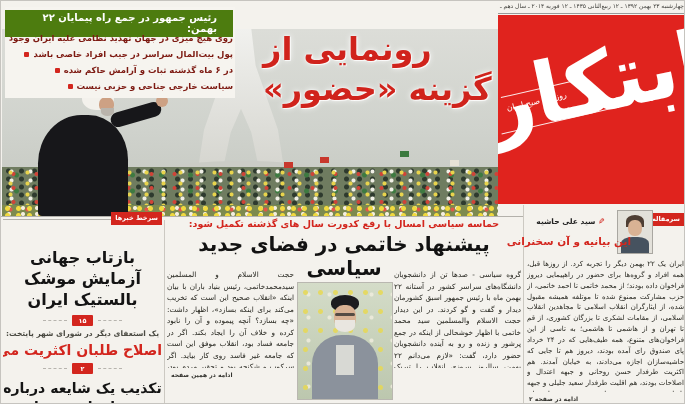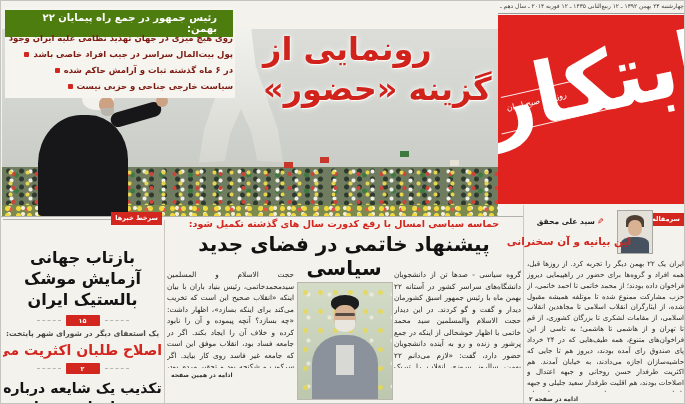--- a/index.html
+++ b/index.html
@@ -71,21 +71,21 @@
   .v2{left:522px;top:204px;height:198px;}
 
   
   .left-col{position:absolute;left:2px;top:210px;width:159px;height:192px;overflow:hidden;}
   .lc-head{position:relative;height:17px;}
   .lc-line{position:absolute;left:0;top:8px;width:128px;height:1px;background:#b3b1ab;}
   .lc-label{position:absolute;right:0;top:1px;background:#d3261e;color:#fff;font-size:6.5px;font-weight:bold;padding:2px 4px 3px;white-space:nowrap;}
   .lc-h1{margin-top:20px;font-size:16px;font-weight:800;color:#141414;text-align:center;line-height:1.3;}
   .sep{margin:5px 0 3px;display:flex;align-items:center;justify-content:center;gap:5px;}
   .dash{width:24px;height:0;border-top:1px dashed #b7b4ae;}
-  .badge{width:34px;height:11px;background:#d3261e;color:#fff;font-size:6.5px;font-style:normal;font-weight:bold;
+  .badge{width:21px;height:11px;background:#d3261e;color:#fff;font-size:6.5px;font-style:normal;font-weight:bold;
          display:flex;align-items:center;justify-content:center;border-radius:1px;}
   .lc-kicker{font-size:7.5px;font-weight:bold;color:#4a4a42;text-align:center;margin-top:2px;}
   .lc-h2{font-size:14px;font-weight:800;color:#d3261e;text-align:center;margin-top:4px;white-space:nowrap;}
   .lc-h3{font-size:14px;font-weight:700;color:#141414;text-align:center;line-height:1.35;margin-top:5px;}
 
   
   .center-col{position:absolute;left:166px;top:217px;width:354px;height:160px;}
   .c-kicker{text-align:center;font-size:9.5px;font-weight:bold;color:#d3261e;}
   .c-headline{text-align:center;font-size:20px;font-weight:800;color:#121212;margin-top:3px;letter-spacing:-.5px;}
   .c-body{position:absolute;top:51px;bottom:10px;width:127px;overflow:hidden;
@@ -209,20 +209,20 @@
 
   <div class="right-col">
     <div class="rc-label">سرمقاله</div>
     <div class="aphoto">
       <div class="a-hair"></div>
       <div class="a-face"></div>
       <div class="a-shirt"></div>
     </div>
     <div class="rc-byline">
       <span class="pen">✎</span>
-      <span>سید علی محقق</span>
+      <span>سید علی حاشیه</span>
     </div>
     <div class="rc-title">این بیانیه و آن سخنرانی</div>
     <div class="rc-body">ایران یک ۲۲ بهمن دیگر را تجربه کرد. از روزها قبل، همه افراد و گروه‌ها برای حضور در راهپیمایی دیروز فراخوان داده بودند؛ از محمد خاتمی تا احمد خاتمی، از حزب مشارکت ممنوع شده تا موتلفه همیشه مقبول شده، از ایثارگران انقلاب اسلامی تا مجاهدین انقلاب اسلامی، از مقامات لشکری تا بزرگان کشوری، از قم تا تهران و از هاشمی تا هاشمی؛ به تاسی از این فراخوان‌های متنوع، همه طیف‌هایی که در ۲۴ خرداد پای صندوق رای آمده بودند، دیروز هم تا جایی که حاشیه‌سازان اجازه می‌دادند، به خیابان آمدند. هم اکثریت طرفدار حسن روحانی و جبهه اعتدال و اصلاحات بودند، هم اقلیت طرفدار سعید جلیلی و جبهه پایداری حضور به هم رساندند و هم همه طیف‌های حدفاصل این و آن. آن فراخوان‌ها و این حضور، دست به دست هم داد تا ۲۲ بهمن امسال، هم روی کاغذ و هم در کف خیابان، به روزی برای وحدت و همدلی همه گروه‌های سیاسی معتقد به جمهوری اسلامی ایران و وفادار به قانون اساسی شبیه شود. از این رو بهمن امسال با خیلی از بهمن‌های چهار دهه گذشته به ویژه بهمن‌های ۴ سال گذشته متفاوت بود.</div>
     <div class="rc-cont">ادامه در صفحه ۲</div>
   </div>
 
 </div>
 
 </body></html>

